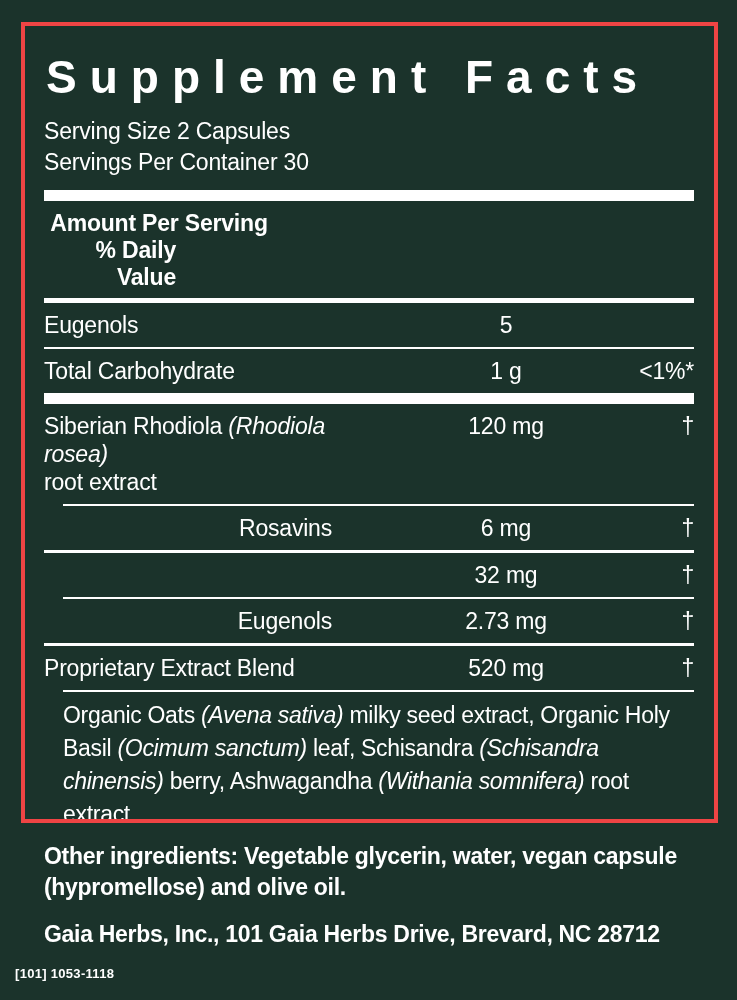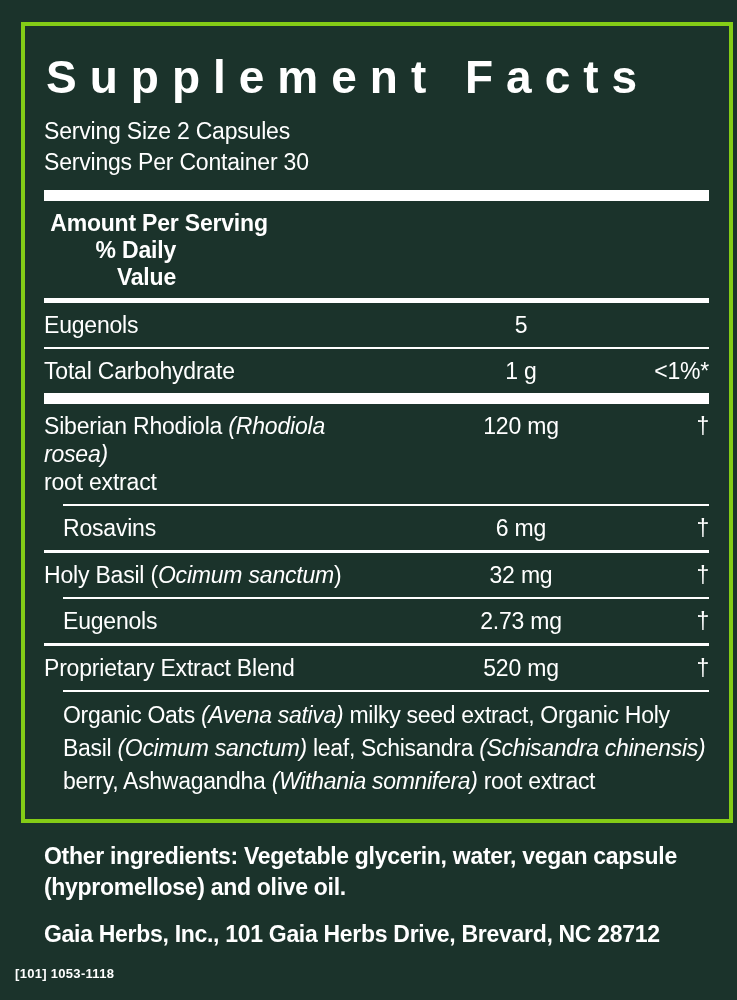--- a/index.html
+++ b/index.html
@@ -9,24 +9,24 @@
   body {
     width: 737px;
     height: 1000px;
     background: #1b332b;
     color: #ffffff;
     font-family: "Liberation Sans", sans-serif;
     overflow: hidden;
     -webkit-font-smoothing: antialiased;
   }
   .panel {
-    margin: 22px 4px 0 21px;
+    margin: 22px 19px 0 21px;
     height: 801px;
     box-sizing: border-box;
-    border: 4px solid #84cc16;
+    border: 4px solid #ef4444;
     padding: 12px 20px 0 19px;
     overflow: hidden;
   }
   .title {
     font-size: 46px;
     font-weight: 700;
     letter-spacing: 13px;
     line-height: 58px;
     margin: 10px 0 0 2px;
     white-space: nowrap;
@@ -62,21 +62,21 @@
   .nrow {
     display: flex;
     align-items: flex-start;
     font-size: 23px;
     font-weight: 500;
     letter-spacing: -0.2px;
     line-height: 28px;
     padding: 8px 0;
   }
   .nrow .cell-amount { padding-left: 118px; }
-  .nrow.indent .cell-name { padding-left: 19px; }
+  .nrow.indent .cell-name { padding-left: 19px; text-align: right; }
   .it { font-style: italic; }
 
   .blend-desc {
     font-size: 23px;
     font-weight: 500;
     letter-spacing: -0.3px;
     line-height: 33px;
     padding: 7px 0 10px 19px;
   }
   .after-panel {
@@ -144,21 +144,20 @@
       <div class="nrow indent">
         <div class="cell-name">
           <div><span>Rosavins</span></div>
         </div>
         <div class="cell-amount">6 mg</div>
         <div class="cell-dv">†</div>
       </div>
       <div class="sep sep-medium"></div>
       <div class="nrow">
         <div class="cell-name">
-          <div><span>Holy Basil (</span><span class="it">Ocimum sanctum</span><span>)</span></div>
         </div>
         <div class="cell-amount">32 mg</div>
         <div class="cell-dv">†</div>
       </div>
       <div class="sep sep-thin sep-indent"></div>
       <div class="nrow indent">
         <div class="cell-name">
           <div><span>Eugenols</span></div>
         </div>
         <div class="cell-amount">2.73 mg</div>

